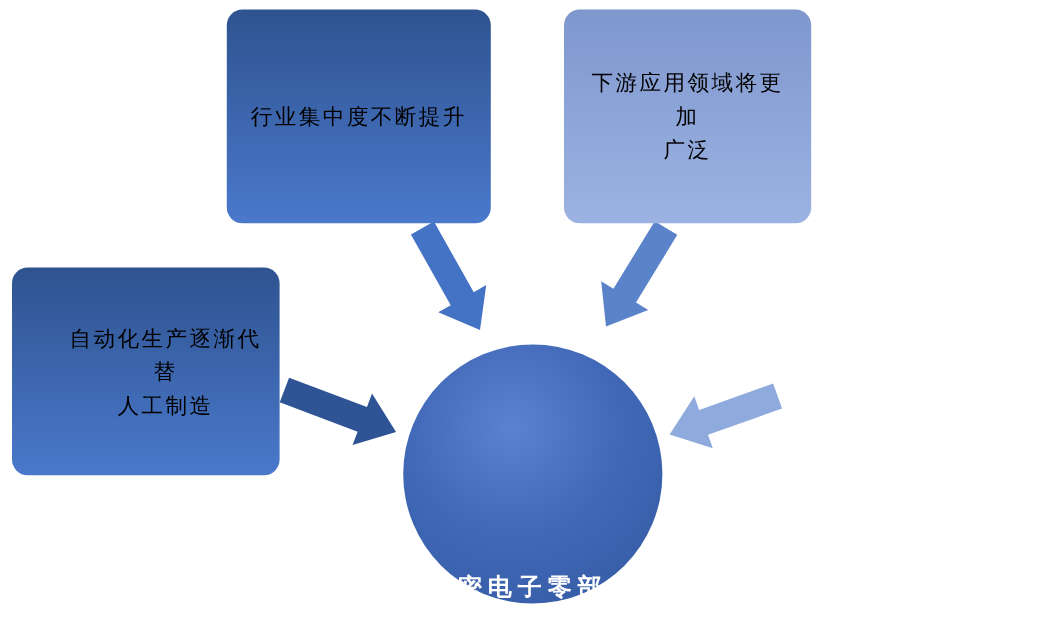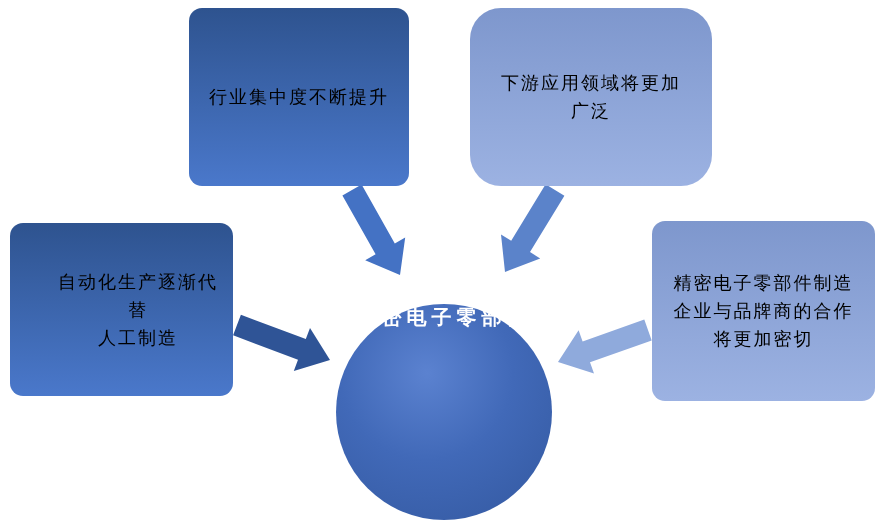--- a/index.html
+++ b/index.html
@@ -39,31 +39,31 @@
   }
   .box-label {
     color: #000000;
     font-size: 18px;
     letter-spacing: 2px;
     line-height: 28px;
     text-align: center;
     white-space: pre-line;
   }
   #box-top-left  { left: 189px; top: 8px;   width: 220px; height: 178px; }
-  #box-top-right { left: 470px; top: 8px;   width: 242px; height: 178px; border-radius: 31px; }
+  #box-top-right { left: 470px; top: 8px;   width: 206px; height: 178px; }
   #box-left      { left: 10px;  top: 223px; width: 223px; height: 173px; padding-left: 47px; }
   #box-right     { left: 652px; top: 221px; width: 223px; height: 180px; }
   .circle {
     position: absolute;
-    left: 336px; top: 304px;
+    left: 336px; top: 287px;
     width: 216px; height: 216px;
     border-radius: 50%;
     background: radial-gradient(circle at 42% 32%, #5b82d0 0%, #4169b8 45%, #33589f 100%);
     display: flex;
-    align-items: flex-start;
+    align-items: flex-end;
     justify-content: center;
   }
   .circle-label {
     color: #ffffff;
     font-size: 20px;
     font-weight: bold;
     letter-spacing: 5px;
     text-align: center;
   }
 </style>
@@ -86,23 +86,18 @@
   <div class="box light" id="box-top-right">
     <div class="box-label">下游应用领域将更加
 广泛</div>
   </div>
 
   <div class="box dark" id="box-left">
     <div class="box-label">自动化生产逐渐代替
 人工制造</div>
   </div>
 
-  <div class="box light" id="box-right">
-    <div class="box-label">精密电子零部件制造
-企业与品牌商的合作
-将更加密切</div>
-  </div>
 
   <div class="circle">
     <div class="circle-label">精密电子零部件</div>
   </div>
 
 </div>
 
 </body></html>

